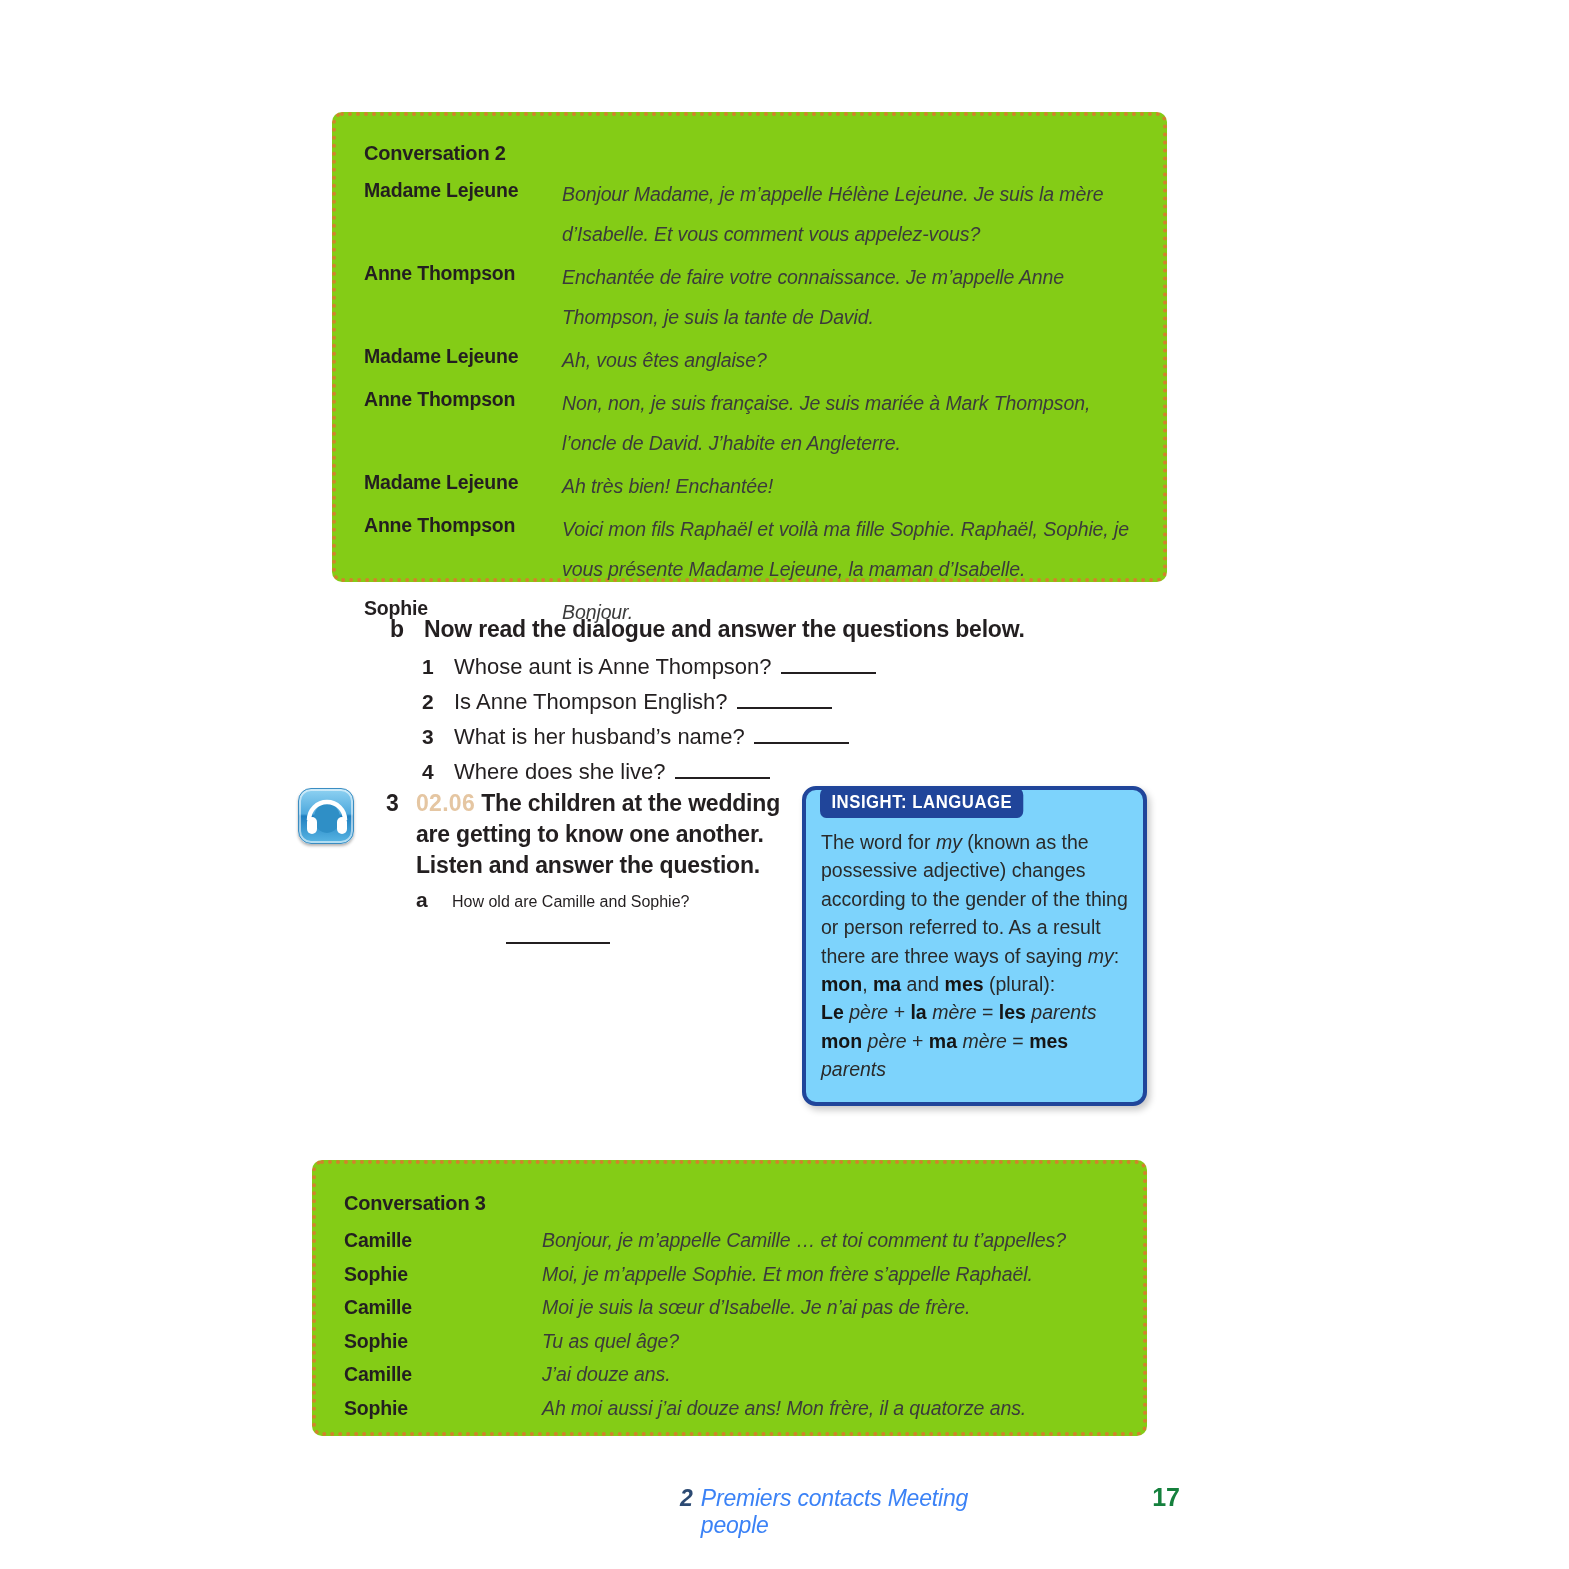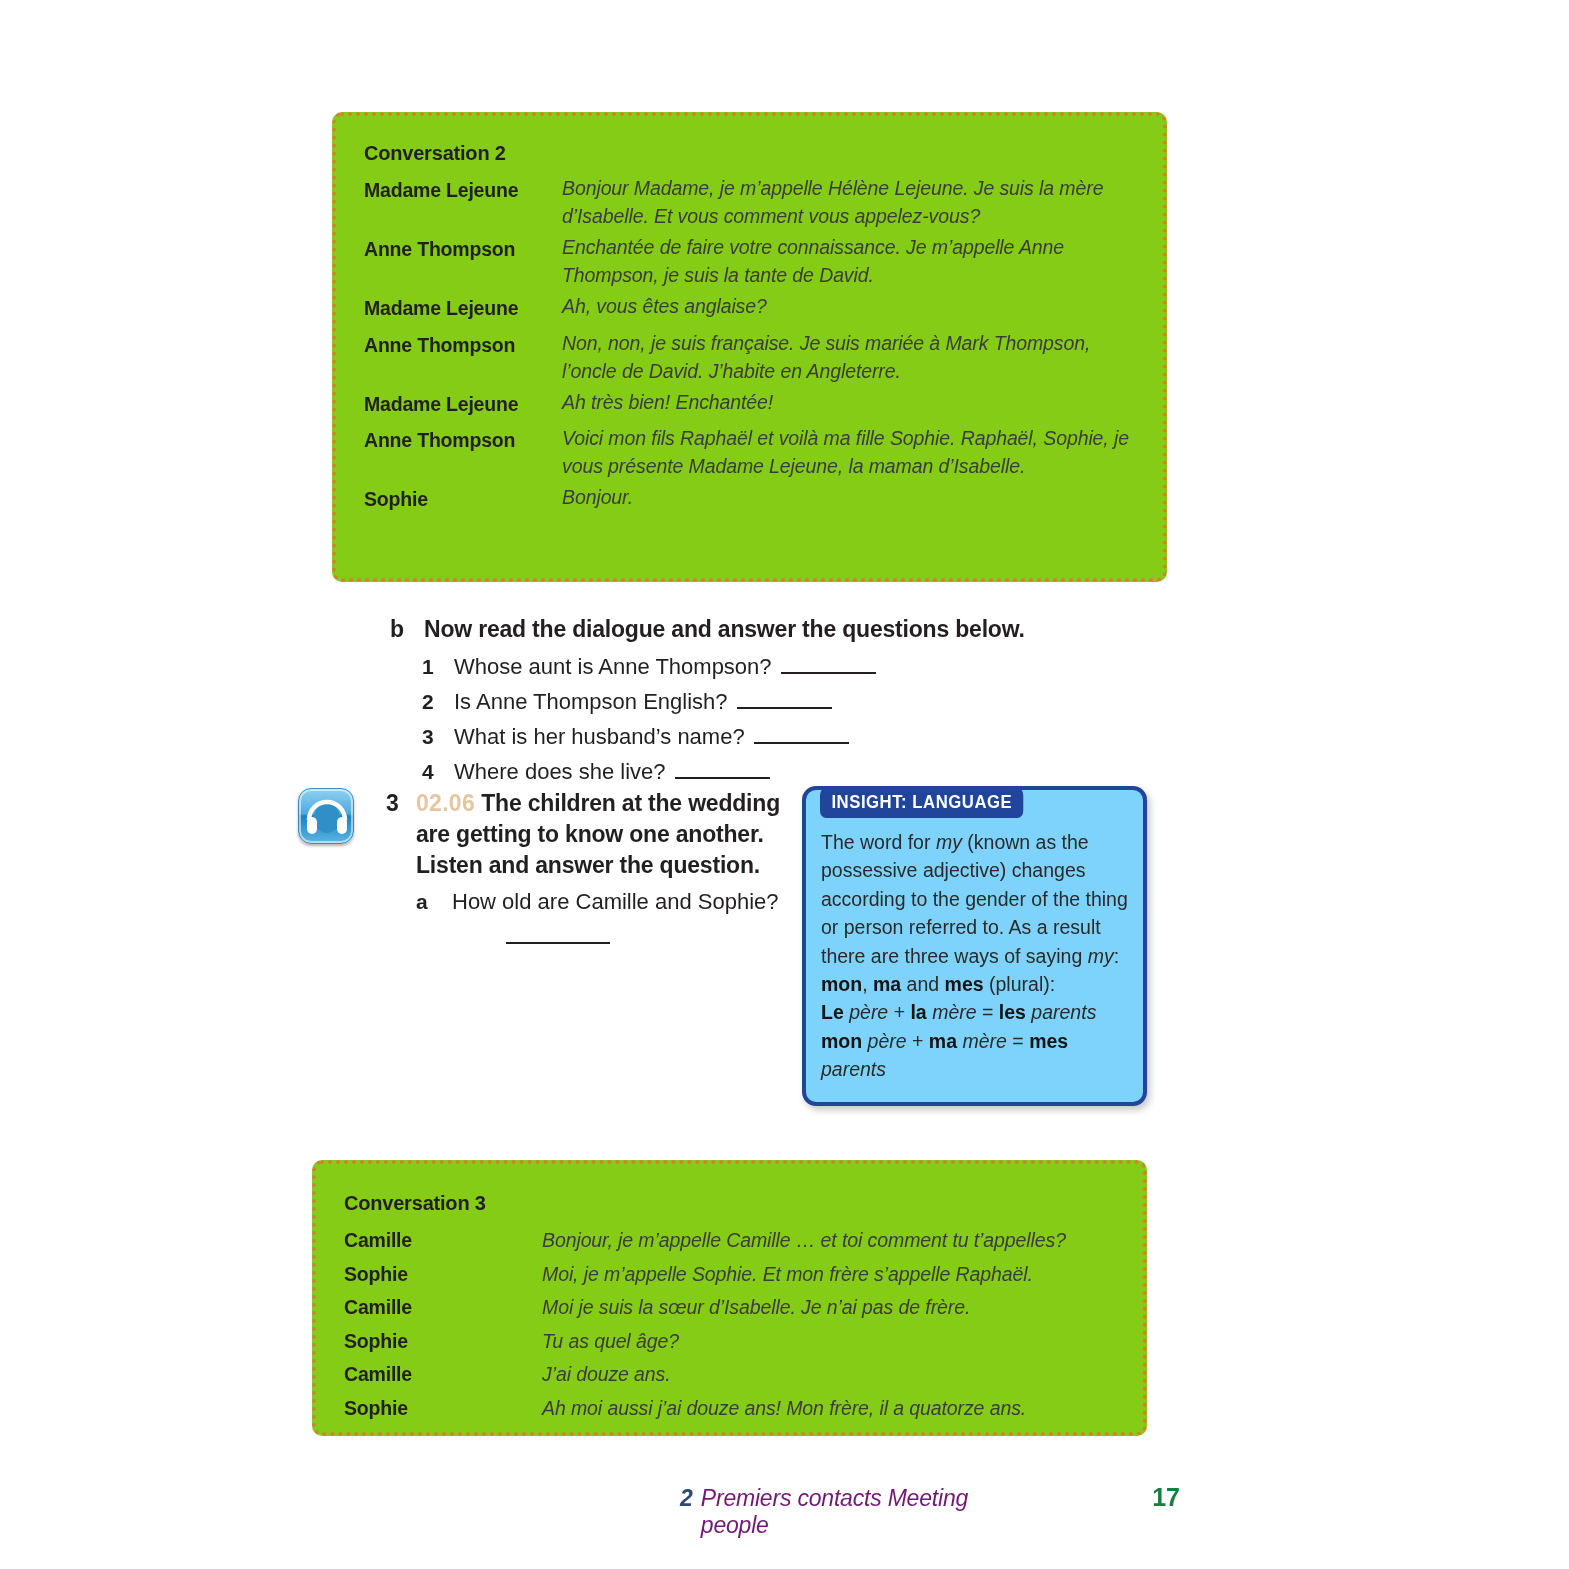--- a/index.html
+++ b/index.html
@@ -60,21 +60,21 @@
     font-weight: bold;
     font-size: 19.5px;
     line-height: 33.5px;
     letter-spacing: -0.2px;
     color: #231f20;
   }
   .dlg-text {
     flex: 1 1 auto;
     font-style: italic;
     font-size: 19.5px;
-    line-height: 28px;
+    line-height: 40px;
     letter-spacing: -0.1px;
     color: #3b3b3b;
   }
   #conv3-lines .dlg-row { margin-bottom: 0px; }
   #conv3-lines .dlg-speaker,
   #conv3-lines .dlg-text { line-height: 33.6px; }
 
   
   #ex-b {
     position: absolute;
@@ -173,21 +173,21 @@
     margin-top: 4px;
     padding-left: 30px;
   }
   .sub-q-letter {
     flex: 0 0 36px;
     font-weight: bold;
     font-size: 21px;
   }
   .sub-q-text {
     flex: 1 1 auto;
-    font-size: 22px;
+    font-size: 16px;
     line-height: 33px;
     color: #231f20;
   }
   .answer-rule {
     margin-top: 24px;
     margin-left: 120px;
     width: 104px;
     border-bottom: 2px solid #231f20;
   }
 
@@ -244,21 +244,21 @@
   #footer-chapter {
     font-weight: bold;
     font-size: 23px;
     color: #2c4a73;
     font-style: italic;
     margin-right: 8px;
   }
   #footer-title {
     font-style: italic;
     font-size: 23px;
-    color: #701a75;
+    color: #3b82f6;
     letter-spacing: -0.2px;
   }
   #footer-page {
     margin-left: 112px;
     font-weight: bold;
     font-size: 25px;
     color: #15803d;
   }
 </style>
 </head>

